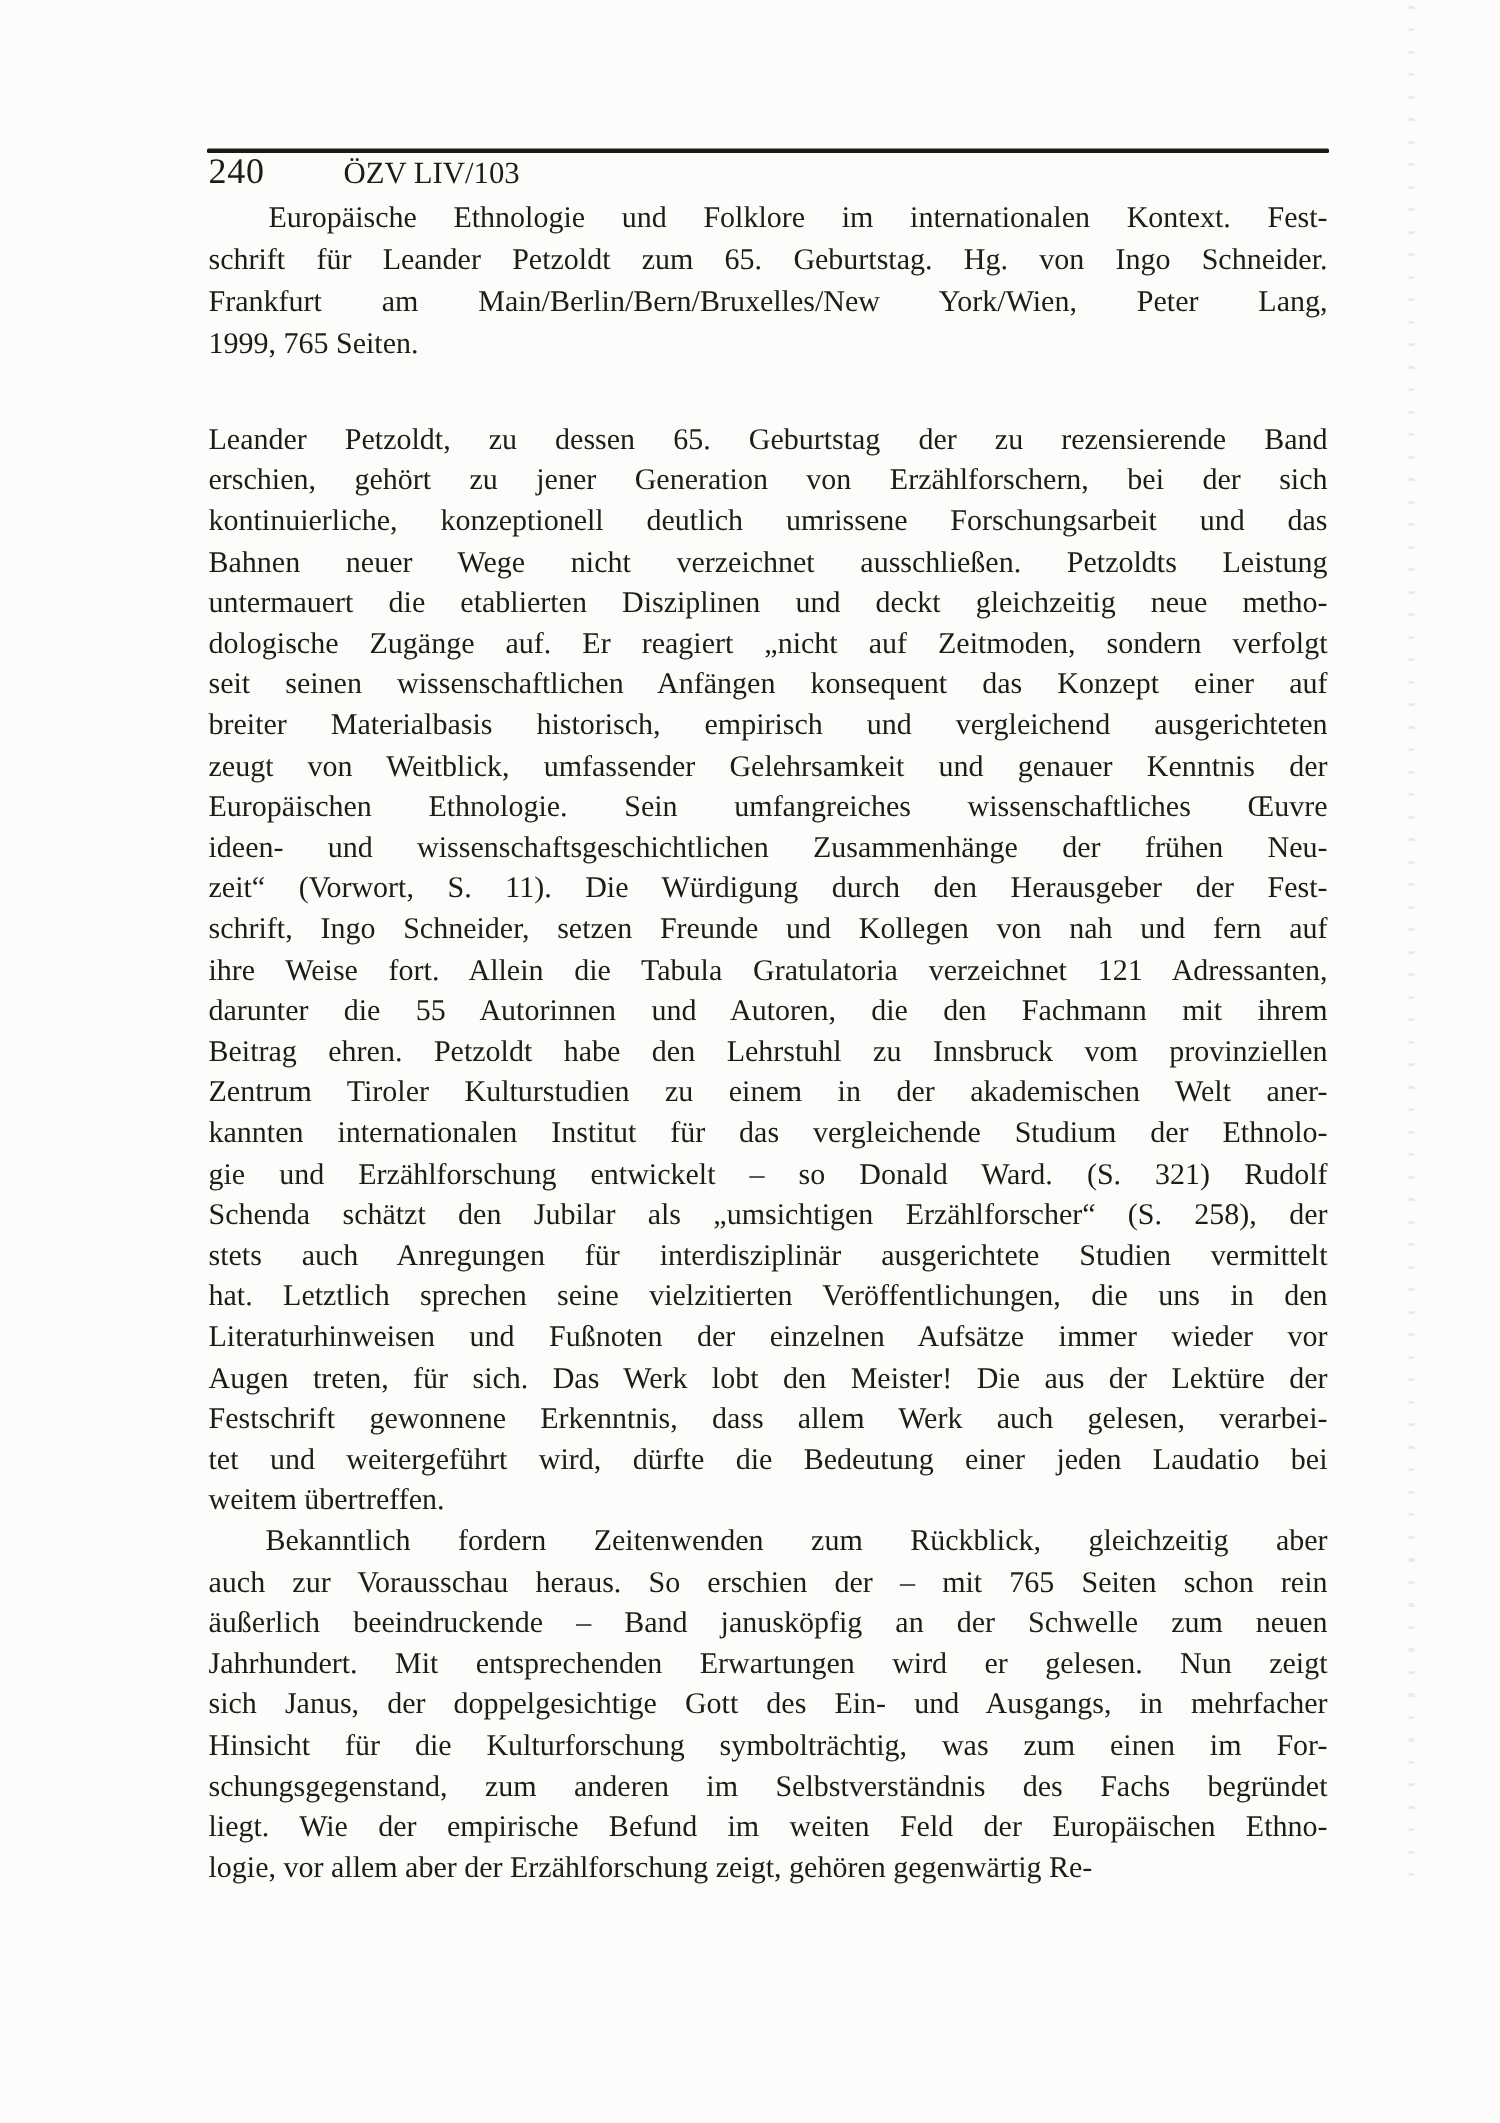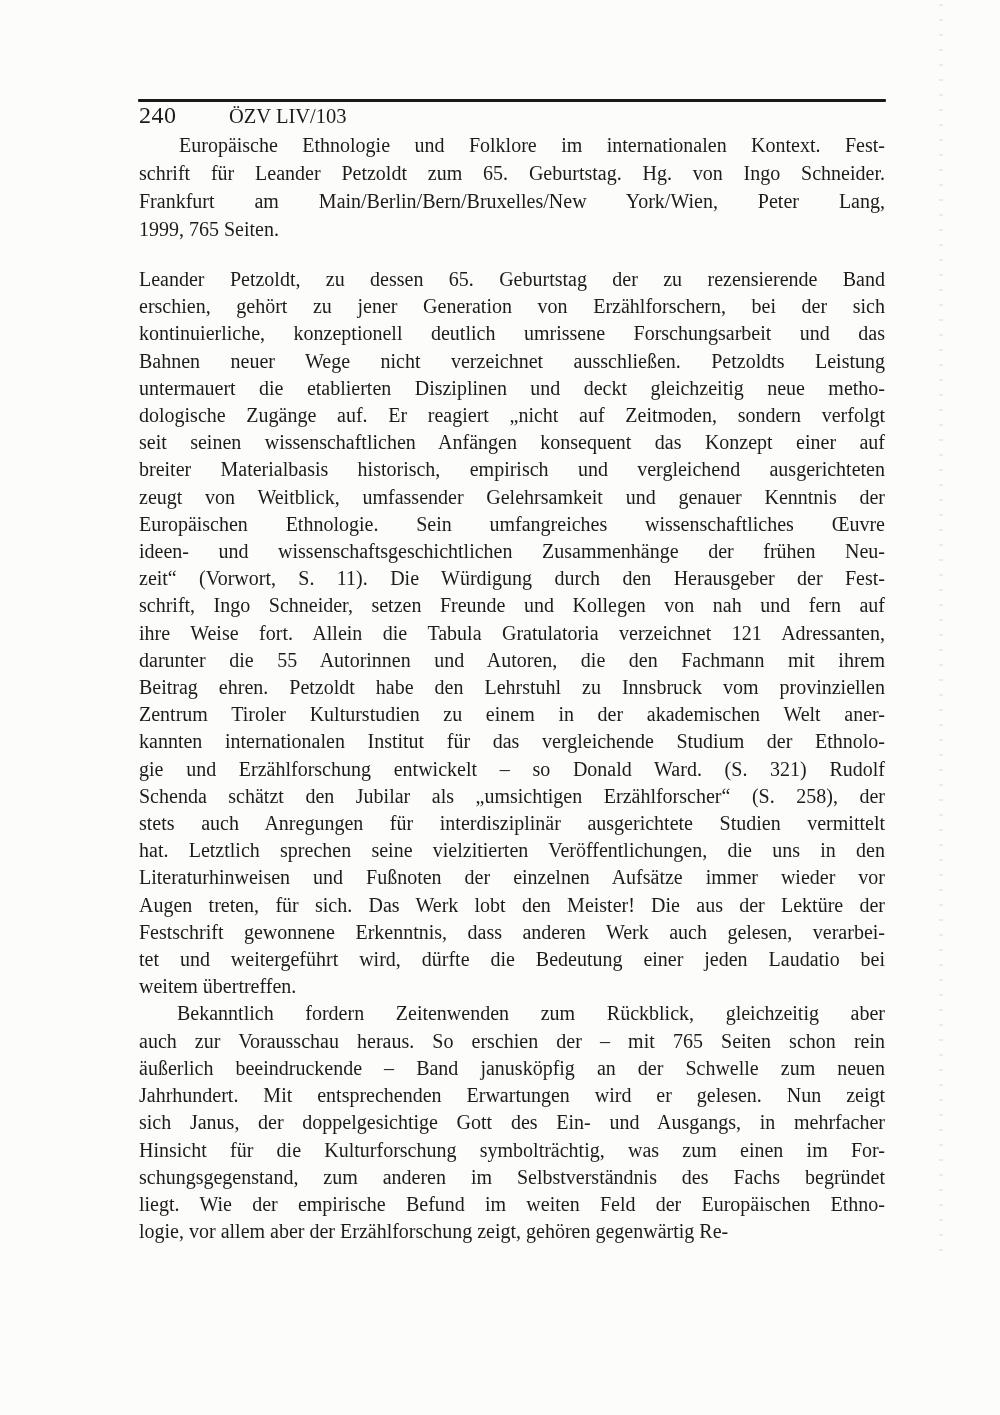--- a/index.html
+++ b/index.html
@@ -76,21 +76,21 @@
   .firstline{
     text-indent:40px;
   }
   .it{
   }
   
   .bodytext{
     position:absolute;
     left:139px;
     width:746px;
-    top:266px;
+    top:280px;
     font-size:20px;
     line-height:27.2px;
   }
   .indented{
     text-indent:38px;
   }
   
   .scan-noise{
     position:absolute;
     left:939px;
@@ -145,21 +145,21 @@
         <div class="bline">darunter die 55 Autorinnen und Autoren, die den Fachmann mit ihrem</div>
         <div class="bline">Beitrag ehren. Petzoldt habe den Lehrstuhl zu Innsbruck vom provinziellen</div>
         <div class="bline">Zentrum Tiroler Kulturstudien zu einem in der akademischen Welt aner-</div>
         <div class="bline">kannten internationalen Institut für das vergleichende Studium der Ethnolo-</div>
         <div class="bline">gie und Erzählforschung entwickelt – so Donald Ward. (S. 321) Rudolf</div>
         <div class="bline">Schenda schätzt den Jubilar als „umsichtigen Erzählforscher“ (S. 258), der</div>
         <div class="bline">stets auch Anregungen für interdisziplinär ausgerichtete Studien vermittelt</div>
         <div class="bline">hat. Letztlich sprechen seine vielzitierten Veröffentlichungen, die uns in den</div>
         <div class="bline">Literaturhinweisen und Fußnoten der einzelnen Aufsätze immer wieder vor</div>
         <div class="bline">Augen treten, für sich. Das Werk lobt den Meister! Die aus der Lektüre der</div>
-        <div class="bline">Festschrift gewonnene Erkenntnis, dass anderen Werk auch gelesen, verarbei-</div>
+        <div class="bline">Festschrift gewonnene Erkenntnis, dass allem Werk auch gelesen, verarbei-</div>
         <div class="bline">tet und weitergeführt wird, dürfte die Bedeutung einer jeden Laudatio bei</div>
         <div class="bline lastline">weitem übertreffen.</div>
       </div>
       <div class="para">
         <div class="bline indented">Bekanntlich fordern Zeitenwenden zum Rückblick, gleichzeitig aber</div>
         <div class="bline">auch zur Vorausschau heraus. So erschien der – mit 765 Seiten schon rein</div>
         <div class="bline">äußerlich beeindruckende – Band janusköpfig an der Schwelle zum neuen</div>
         <div class="bline">Jahrhundert. Mit entsprechenden Erwartungen wird er gelesen. Nun zeigt</div>
         <div class="bline">sich Janus, der doppelgesichtige Gott des Ein- und Ausgangs, in mehrfacher</div>
         <div class="bline">Hinsicht für die Kulturforschung symbolträchtig, was zum einen im For-</div>

